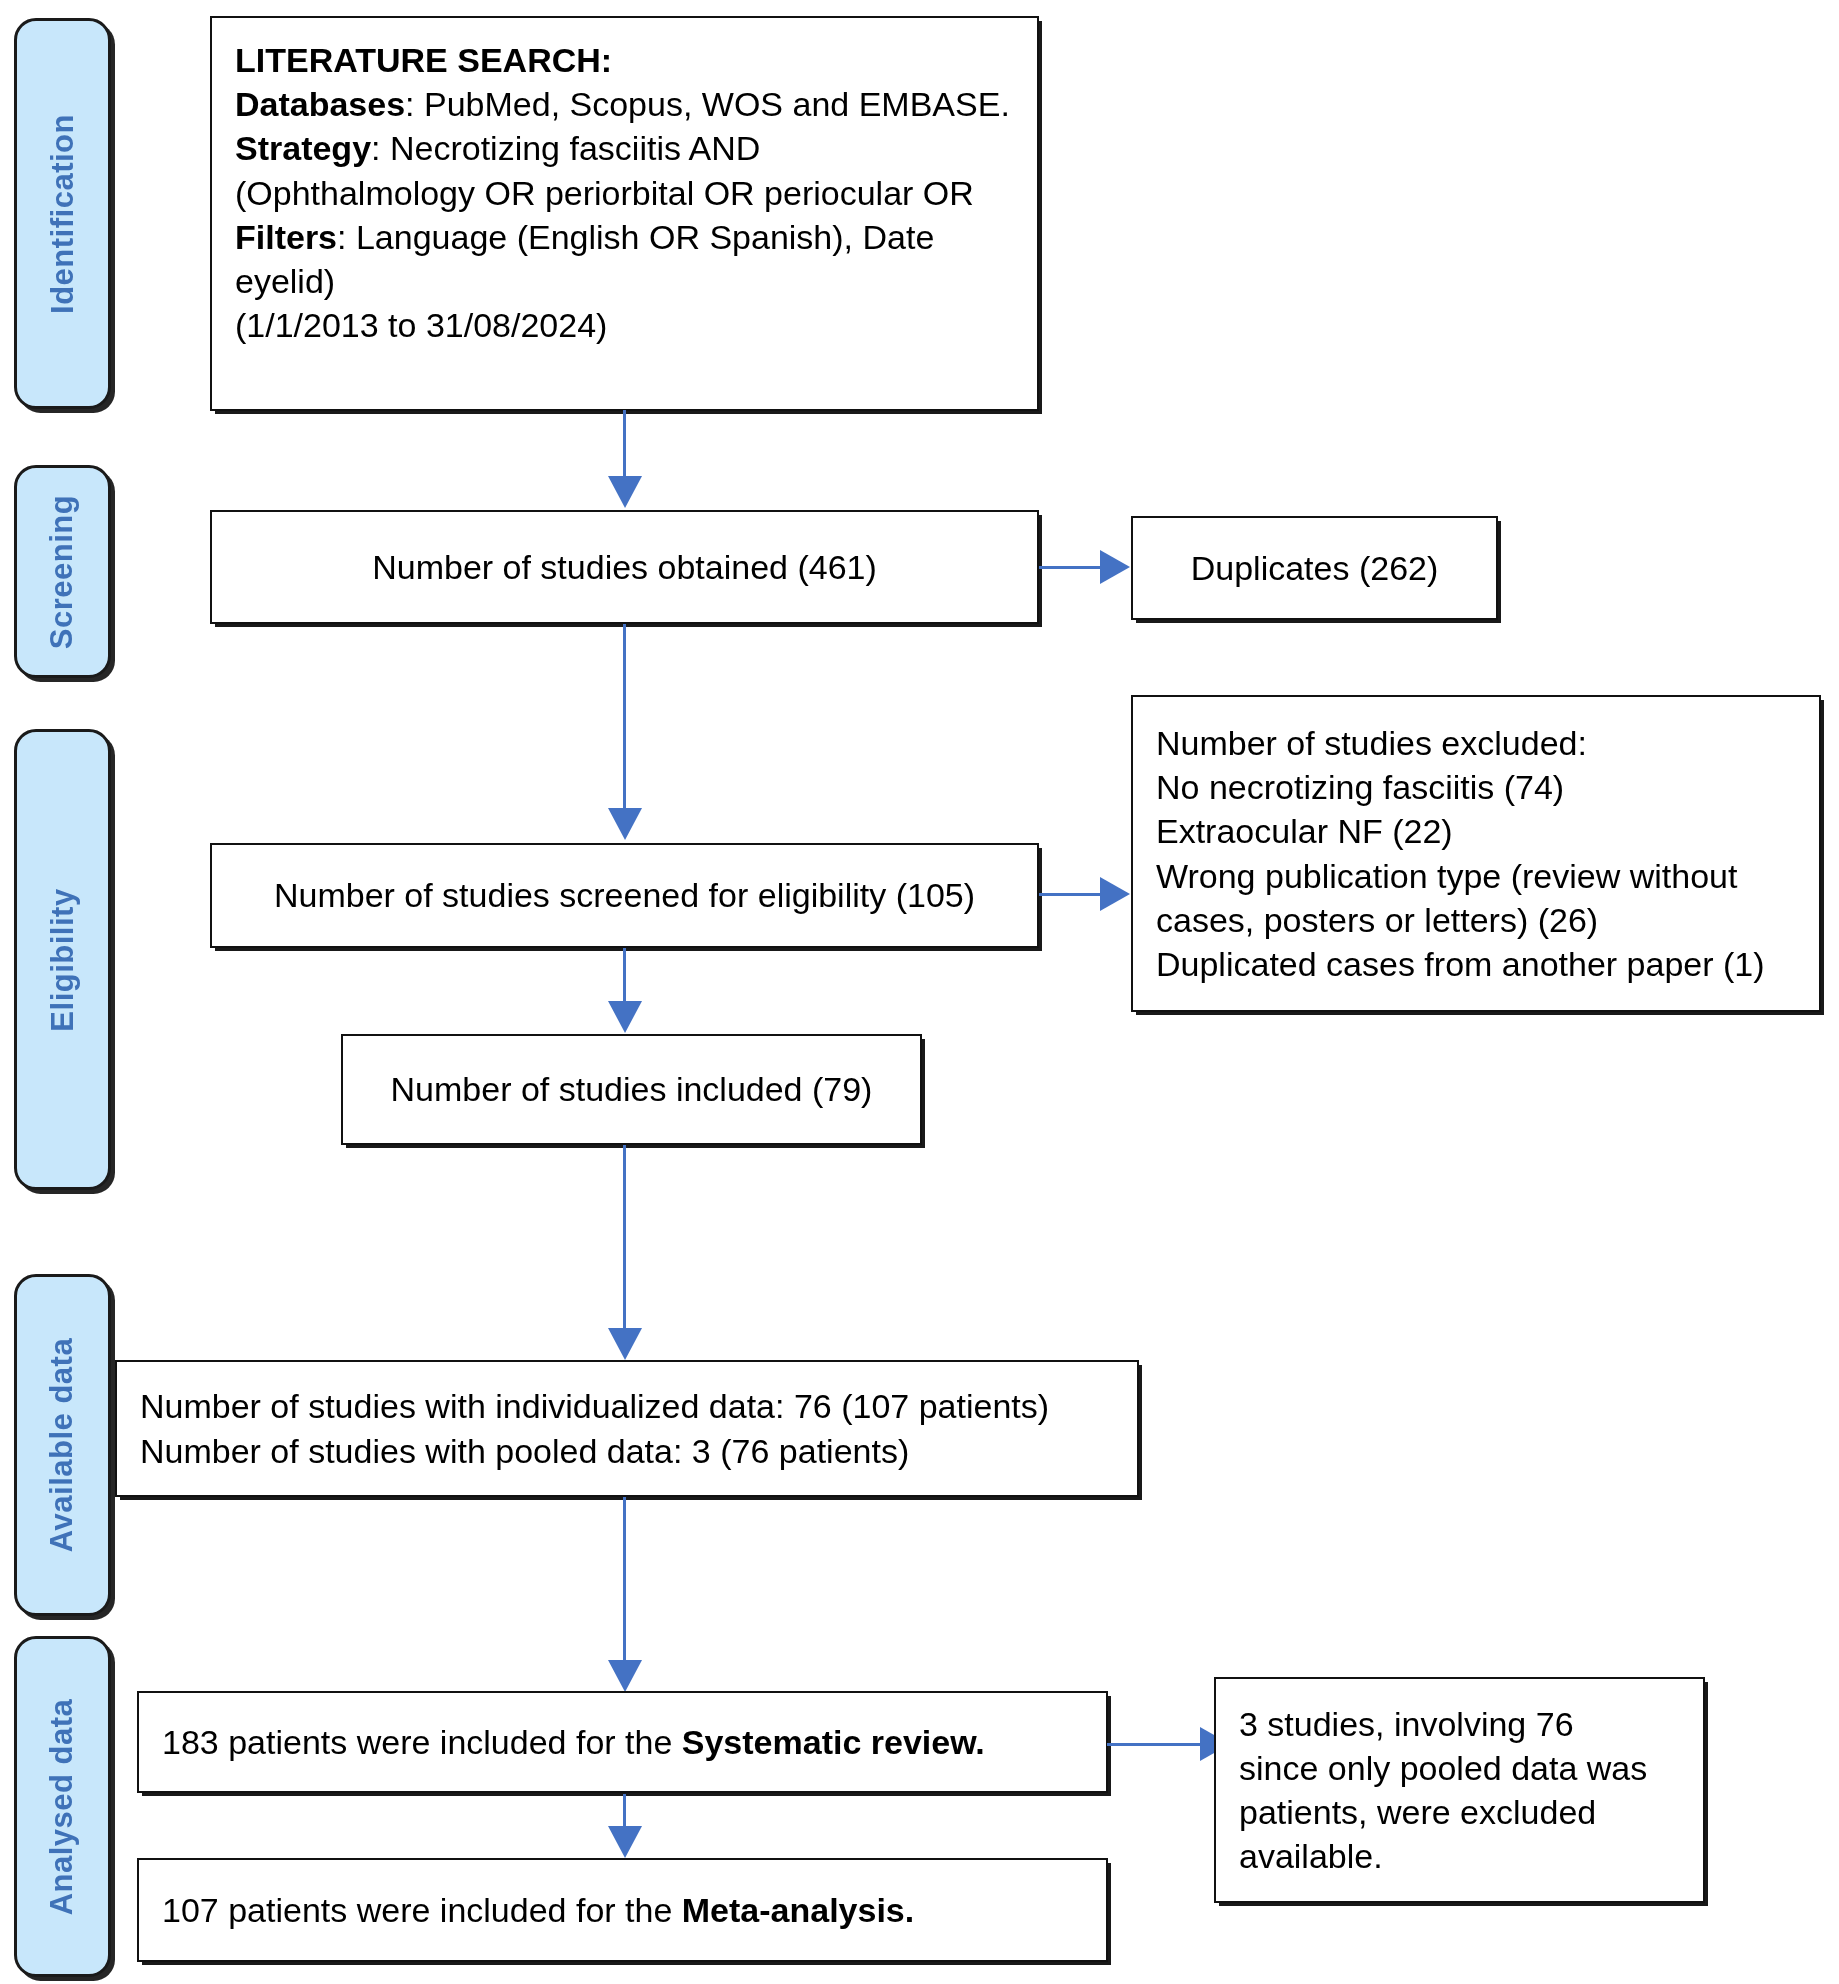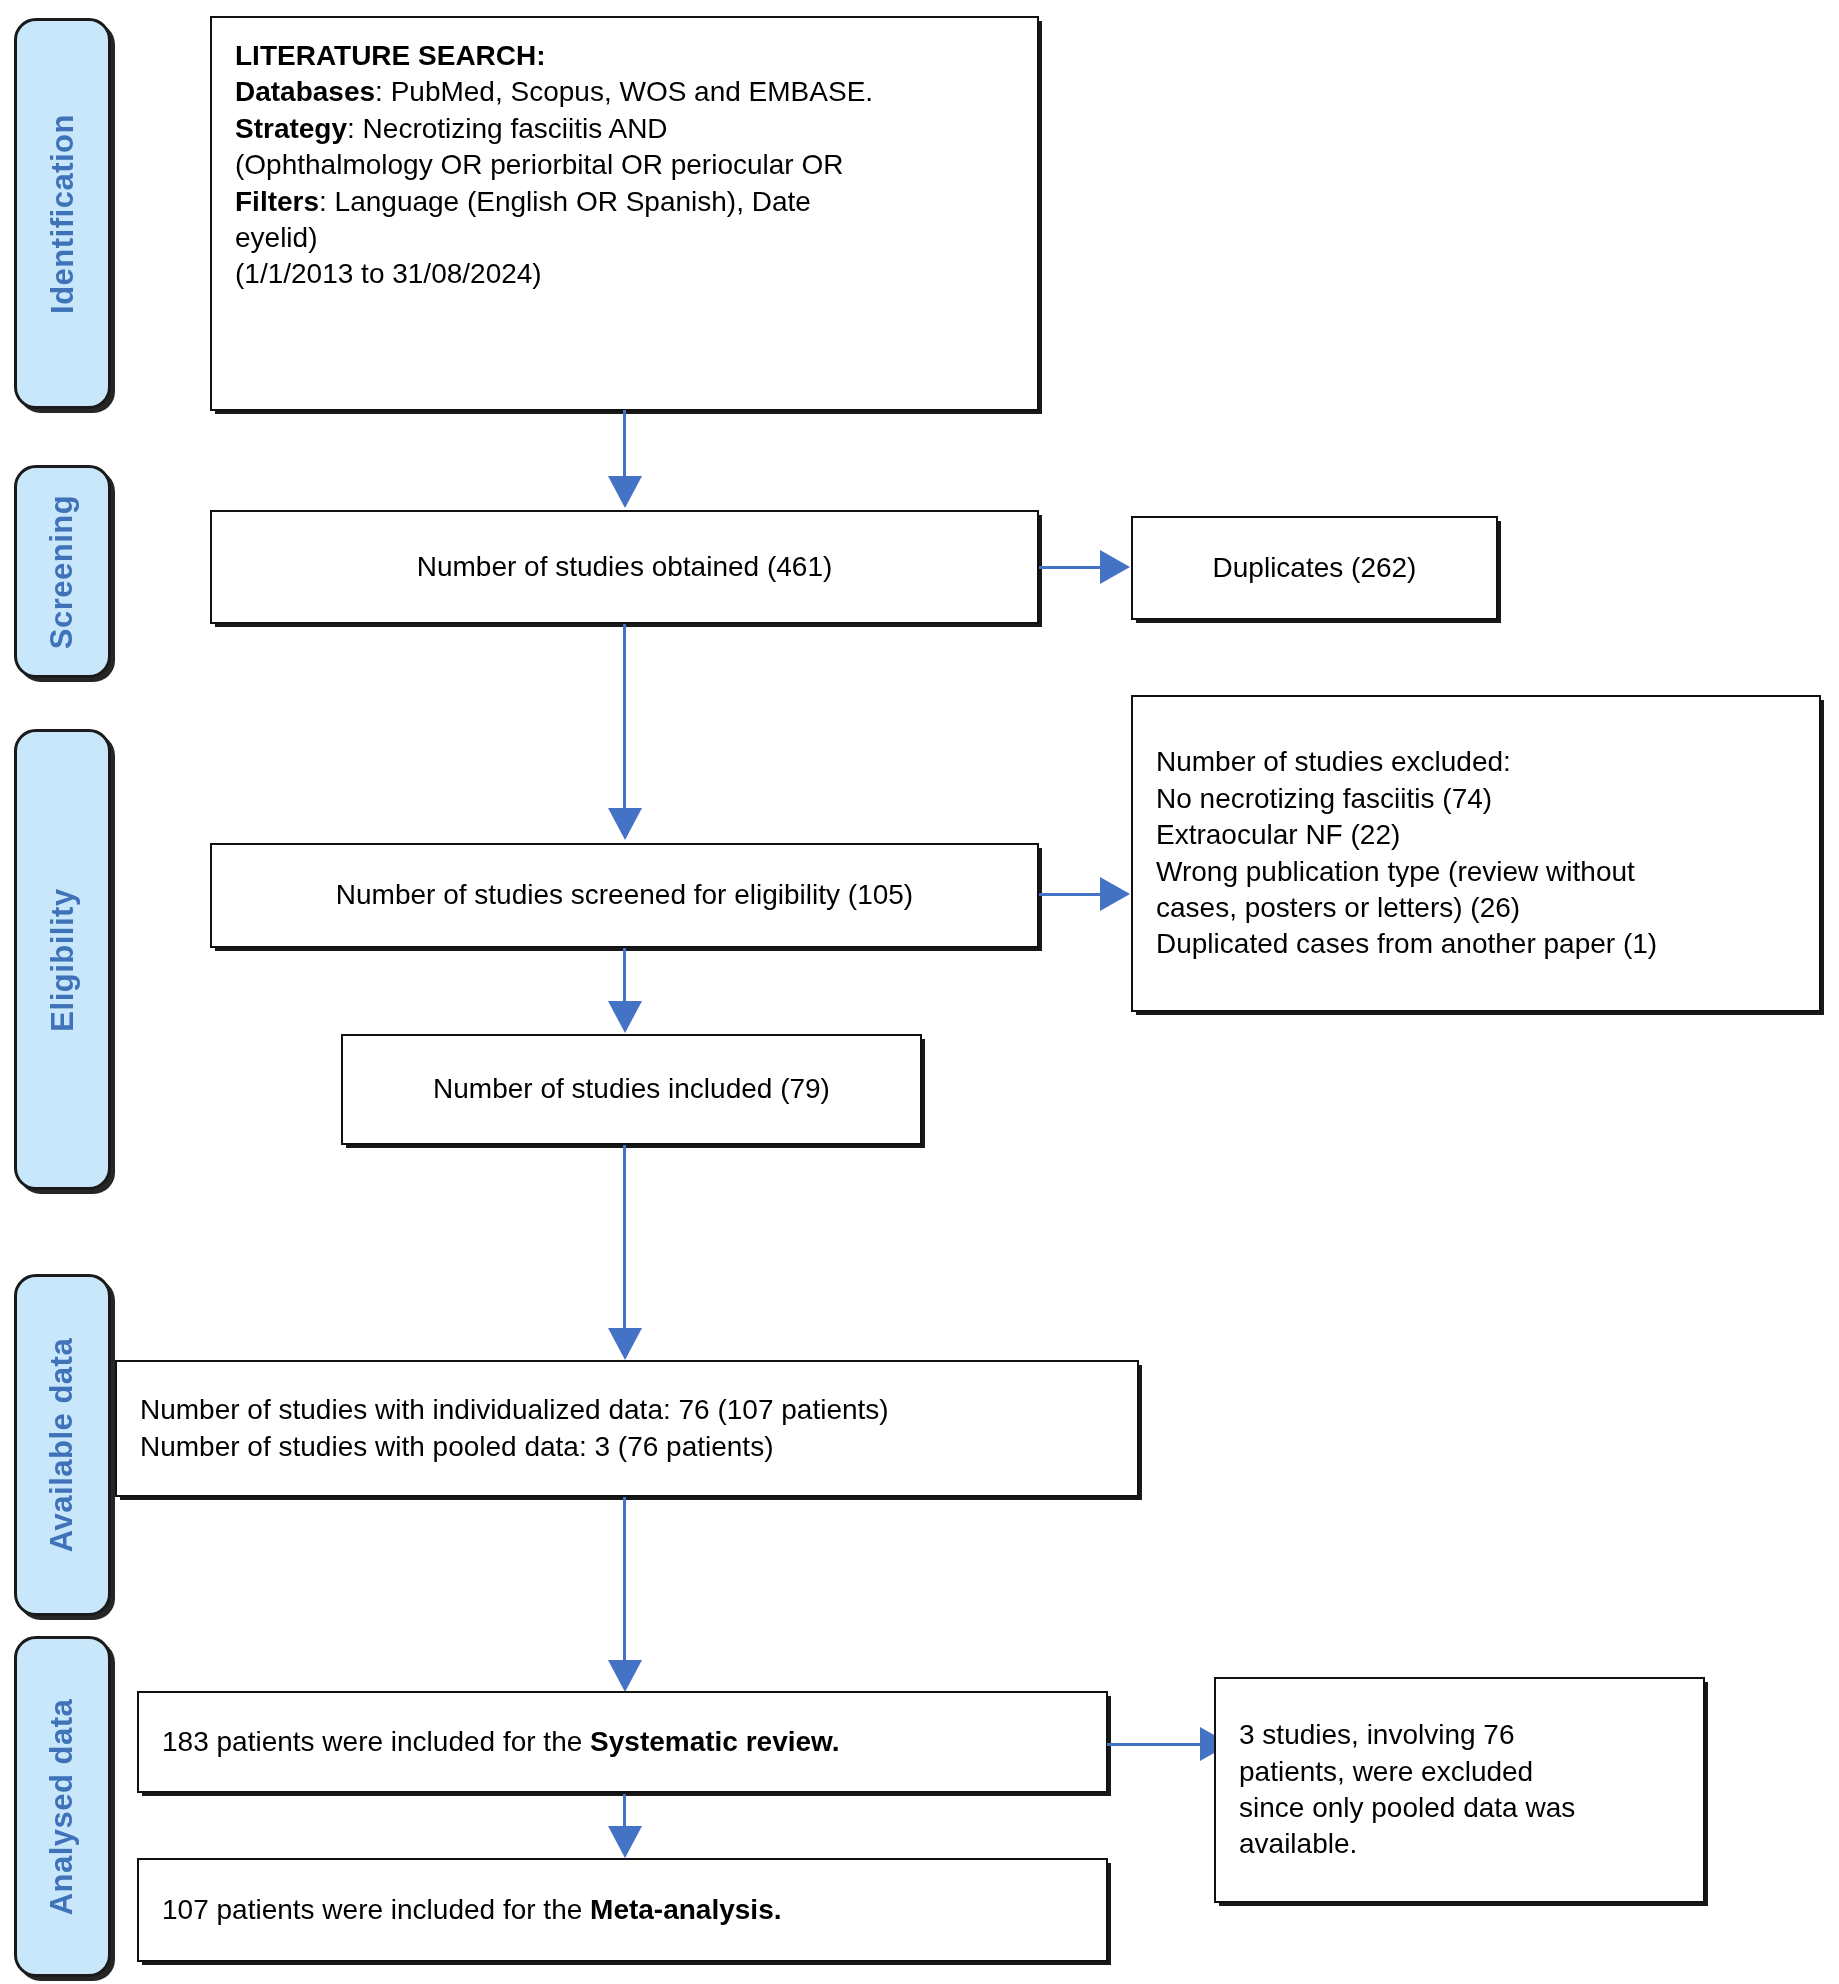--- a/index.html
+++ b/index.html
@@ -36,21 +36,21 @@
     background:#ffffff;
     border:2.5px solid #111111;
     box-sizing:border-box;
     box-shadow:4px 4px 0 -1px rgba(0,0,0,0.9);
     display:flex;
     flex-direction:column;
     justify-content:center;
   }
   .pbox .line{
     color:#000000;
-    font-size:28px;
+    font-size:34px;
     line-height:1.30;
     font-family:"Liberation Sans","DejaVu Sans",sans-serif;
     white-space:pre-wrap;
   }
   .pbox.center .line{text-align:center;}
   .pbox.left   .line{text-align:left;}
   .pad-l{padding-left:23px;padding-right:12px;}
   .pad-c{padding-left:14px;padding-right:14px;}
   .b{font-weight:bold;}
 
@@ -165,19 +165,19 @@
 
   <div class="vline" style="left:623px;top:1794px;height:34px;"></div>
   <div class="arrow-down" style="left:608px;top:1826px;"></div>
 
   <div class="pbox left pad-l" style="left:137px;top:1858px;width:971px;height:104px;">
     <div class="line"><span>107 patients were included for the </span><span class="b">Meta-analysis.</span></div>
   </div>
 
   <div class="pbox left pad-l" style="left:1214px;top:1677px;width:491px;height:226px;">
     <div class="line">3 studies, involving 76</div>
+    <div class="line">since only pooled data was</div>
     <div class="line">patients, were excluded</div>
-    <div class="line">since only pooled data was</div>
     <div class="line">available.</div>
   </div>
 
 </div>
 
 
 </body></html>

